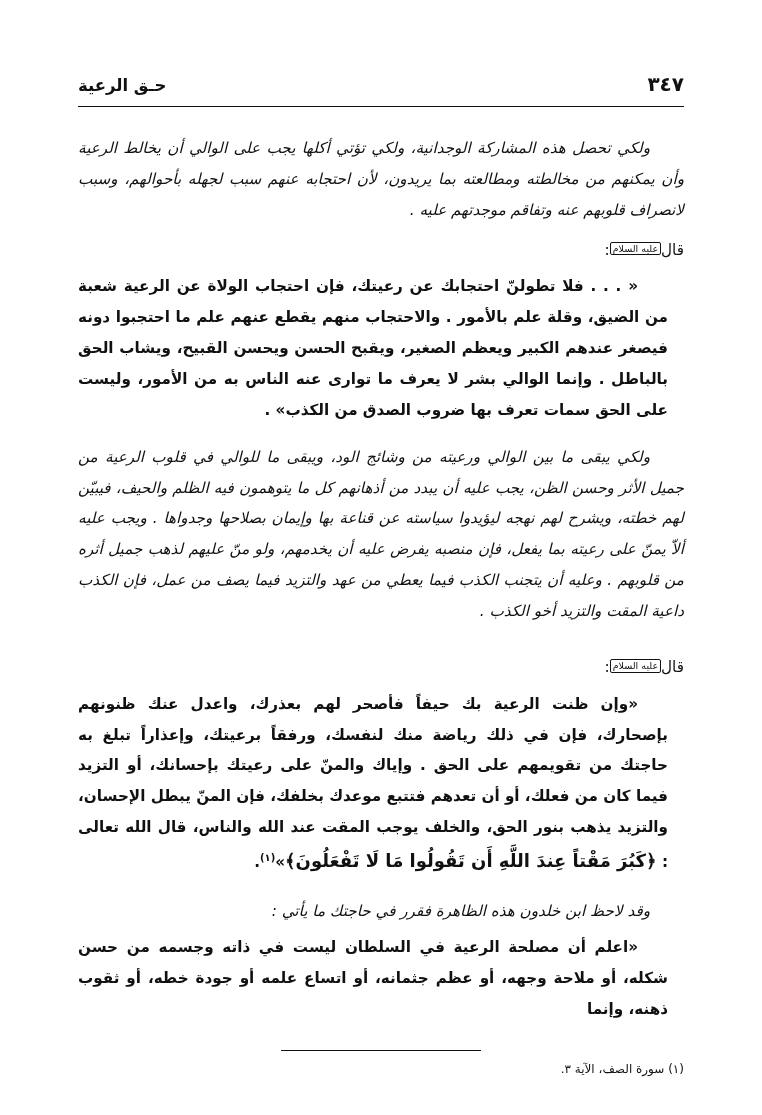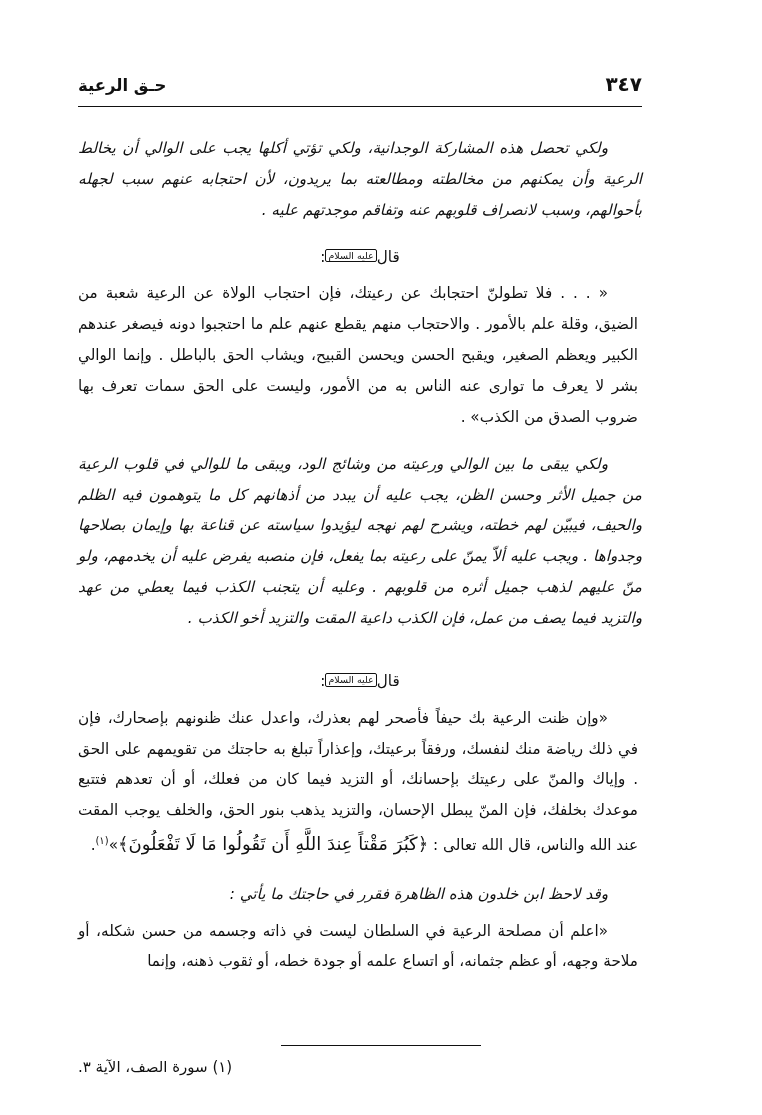--- a/index.html
+++ b/index.html
@@ -14,21 +14,21 @@
     color: #111111;
     position: relative;
     overflow: hidden;
   }
   .page {
     position: absolute;
     top: 0; left: 0;
     width: 762px;
     height: 1115px;
     box-sizing: border-box;
-    padding: 72px 120px 40px 78px;
+    padding: 72px 78px 40px 78px;
   }
   .header {
     display: flex;
     flex-direction: row-reverse;
     justify-content: space-between;
     align-items: baseline;
     margin-bottom: 8px;
     padding-bottom: 2px;
   }
   .header-title {
@@ -51,29 +51,30 @@
     line-height: 2.03;
     text-align: justify;
     text-justify: inter-word;
   }
   p.para {
     margin: 0 0 6px 0;
     text-indent: 34px;
     font-style: italic;
   }
   p.quote {
-    margin: 0 4px 6px 0;
+    margin: 0 16px 6px 0;
     text-indent: 0;
+    font-weight: bold;
   }
   p.quote.ind {
     text-indent: 30px;
   }
   .said-line {
-    text-align: center;
-    margin: 16px 0 6px 0;
+    text-align: right;
+    margin: 9px 0 6px 0;
     font-size: 15.2px;
   }
   .honorific {
     display: inline-block;
     font-size: 9.5px;
     letter-spacing: -0.2px;
     transform: translateY(-3px);
     border: 0.8px solid #111;
     border-radius: 2px;
     padding: 0 2px;
@@ -89,22 +90,22 @@
     vertical-align: super;
   }
   .spacer-sm { height: 10px; }
   .footnote-sep {
     width: 200px;
     margin: 18px auto 8px auto;
     border: 0;
     border-top: 1.3px solid #111;
   }
   .footnote {
-    text-align: left;
-    font-size: 15px;
+    text-align: right;
+    font-size: 12px;
     line-height: 1.8;
   }
   .footer-zone {
     position: absolute;
     left: 78px;
     right: 78px;
     bottom: 34px;
   }
 </style>
 </head>

